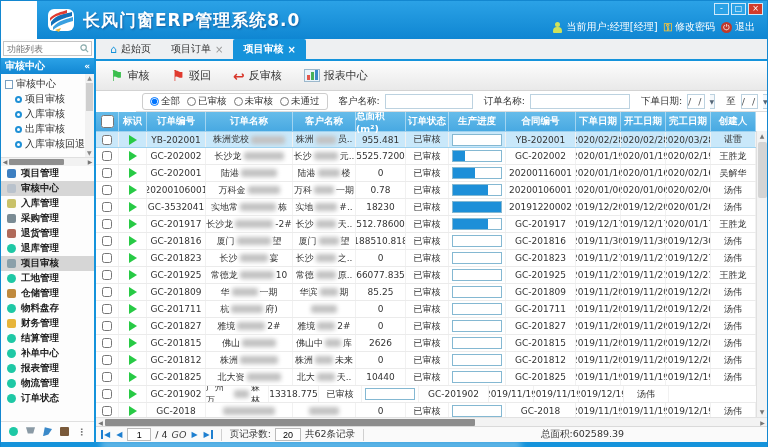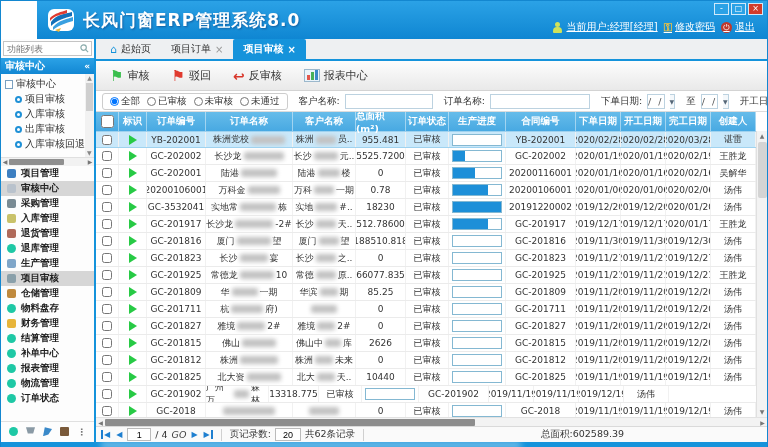--- a/index.html
+++ b/index.html
@@ -8,21 +8,21 @@
   .window { width:768px; height:447px; border:1px solid #1387d0; display:flex; flex-direction:column; position:relative; }
 
   
   .titlebar { height:38px; background:linear-gradient(#2ba2e6,#0f86d2); position:relative; flex:none;margin-left:36px; }
   .logo { position:absolute; left:10px; top:5px; width:30px; height:28px; }
   .app-title { position:absolute; left:46px; top:8px; color:#fff; font-size:17px; font-weight:bold; letter-spacing:1px; text-shadow:1px 1px 2px rgba(0,0,60,.35); }
   .win-controls { position:absolute; right:4px; top:2px; display:flex; gap:2px; }
   .win-btn { width:15px; height:12px; background:#2ba2e6; border:1px solid #cfe9fa; color:#fff; font-size:8px; line-height:9px; text-align:center; }
   .win-btn.close { background:#d23c2a; }
   .user-area { position:absolute; right:12px; top:19px; display:flex; align-items:center; gap:6px; color:#fff; font-size:10px; }
-  .user-area .grp { display:flex; align-items:center; gap:3px; cursor:pointer;text-decoration:underline; }
+  .user-area .grp { display:flex; align-items:center; gap:3px; cursor:pointer; }
   .ico-person { width:11px; height:11px; position:relative; }
   .ico-person:before { content:""; position:absolute; left:3px; top:0; width:5px; height:5px; border-radius:50%; background:#cfe25a; }
   .ico-person:after { content:""; position:absolute; left:1px; top:5px; width:9px; height:6px; border-radius:4px 4px 1px 1px; background:#cfe25a; }
   .ico-key { color:#f5c33b; font-size:11px; font-weight:bold; }
   .ico-power { width:11px; height:11px; border-radius:50%; background:#c0392b; color:#fff; font-size:8px; line-height:11px; text-align:center; }
 
   
   .bodyrow { flex:none; height:403px; display:flex; }
 
   
@@ -65,21 +65,21 @@
   .tool-btn { display:flex; align-items:center; gap:4px; font-size:11px; cursor:pointer; padding:3px 4px; }
   .flag { font-size:15px; line-height:14px; }
   .flag.g { color:#3bbf4e; } .flag.r { color:#e03a2f; }
   .undo { color:#d8372b; font-size:14px; font-weight:bold; }
   .chart-ico { width:16px; height:13px; border:1px solid #9cb8cc; background:#eaf4fb; position:relative; }
   .chart-ico i { position:absolute; bottom:1px; width:3px; }
   .chart-ico i:nth-child(1){ left:2px; height:5px; background:#e2574c; }
   .chart-ico i:nth-child(2){ left:6px; height:8px; background:#46b05a; }
   .chart-ico i:nth-child(3){ left:10px; height:10px; background:#3a89c9; }
 
-  .filterbar { height:21px; flex:none; background:#fff; border-bottom:1px solid #dcdcdc; display:flex; align-items:center; gap:5px; padding-left:6px; white-space:nowrap; overflow:hidden; font-size:9.5px; }
+  .filterbar { height:21px; flex:none; background:#fff; border-bottom:1px solid #dcdcdc; display:flex; align-items:center; gap:5px; padding-left:6px; white-space:nowrap; overflow:hidden; font-size:9.5px;margin-left:40px; }
   .radio-group { border:1px solid #cdcdcd; border-radius:3px; height:17px; display:flex; align-items:center; gap:7px; padding:0 7px; }
   .radio-group label { display:flex; align-items:center; gap:2px; cursor:pointer; }
   .radio-group input { width:9px; height:9px; margin:0; }
   .fl-label { margin-left:6px; color:#333; }
   .f-input { height:15px; border:1px solid #bcd2e0; width:88px; }
   .date-box { height:15px; border:1px solid #bcd2e0; width:46px; color:#555; display:inline-flex; align-items:center; justify-content:center; letter-spacing:2px; }
   .date-drop { height:15px; width:13px; border:1px solid #bcd2e0; border-left:none; background:#f4f8fb; color:#567; font-size:6px; display:inline-flex; align-items:center; justify-content:center; cursor:pointer; }
 
   
   .tablewrap { flex:none; height:305px; position:relative; overflow:hidden; }
@@ -203,42 +203,42 @@
       <div class="side-menu" id="side-menu">
           <div class="menu-item">
             <span class="mi-ico square" style="background: rgb(61, 127, 193);"></span>
             <span>项目管理</span>
           </div>
           <div class="menu-item hl">
             <span class="mi-ico square" style="background: rgb(185, 194, 204);"></span>
             <span>审核中心</span>
           </div>
           <div class="menu-item">
+            <span class="mi-ico square" style="background: rgb(201, 194, 106);"></span>
+            <span>入库管理</span>
+          </div>
+          <div class="menu-item">
             <span class="mi-ico square" style="background: rgb(122, 139, 148);"></span>
             <span>采购管理</span>
           </div>
           <div class="menu-item">
-            <span class="mi-ico square" style="background: rgb(201, 194, 106);"></span>
-            <span>入库管理</span>
-          </div>
-          <div class="menu-item">
             <span class="mi-ico square" style="background: rgb(176, 106, 90);"></span>
             <span>退货管理</span>
           </div>
           <div class="menu-item">
             <span class="mi-ico circle" style="background: rgb(30, 200, 165);"></span>
             <span>退库管理</span>
-          </div>
-          <div class="menu-item">
-            <span class="mi-ico square" style="background: rgb(127, 166, 201);"></span>
-            <span>生产管理</span>
           </div>
           <div class="menu-item hl">
             <span class="mi-ico square" style="background: rgb(138, 160, 170);"></span>
             <span>项目审核</span>
+          </div>
+          <div class="menu-item">
+            <span class="mi-ico circle" style="background: rgb(30, 200, 165);"></span>
+            <span>工地管理</span>
           </div>
           <div class="menu-item">
             <span class="mi-ico square" style="background: rgb(192, 138, 62);"></span>
             <span>仓储管理</span>
           </div>
           <div class="menu-item">
             <span class="mi-ico circle" style="background: rgb(30, 200, 165);"></span>
             <span>物料盘存</span>
           </div>
           <div class="menu-item">

